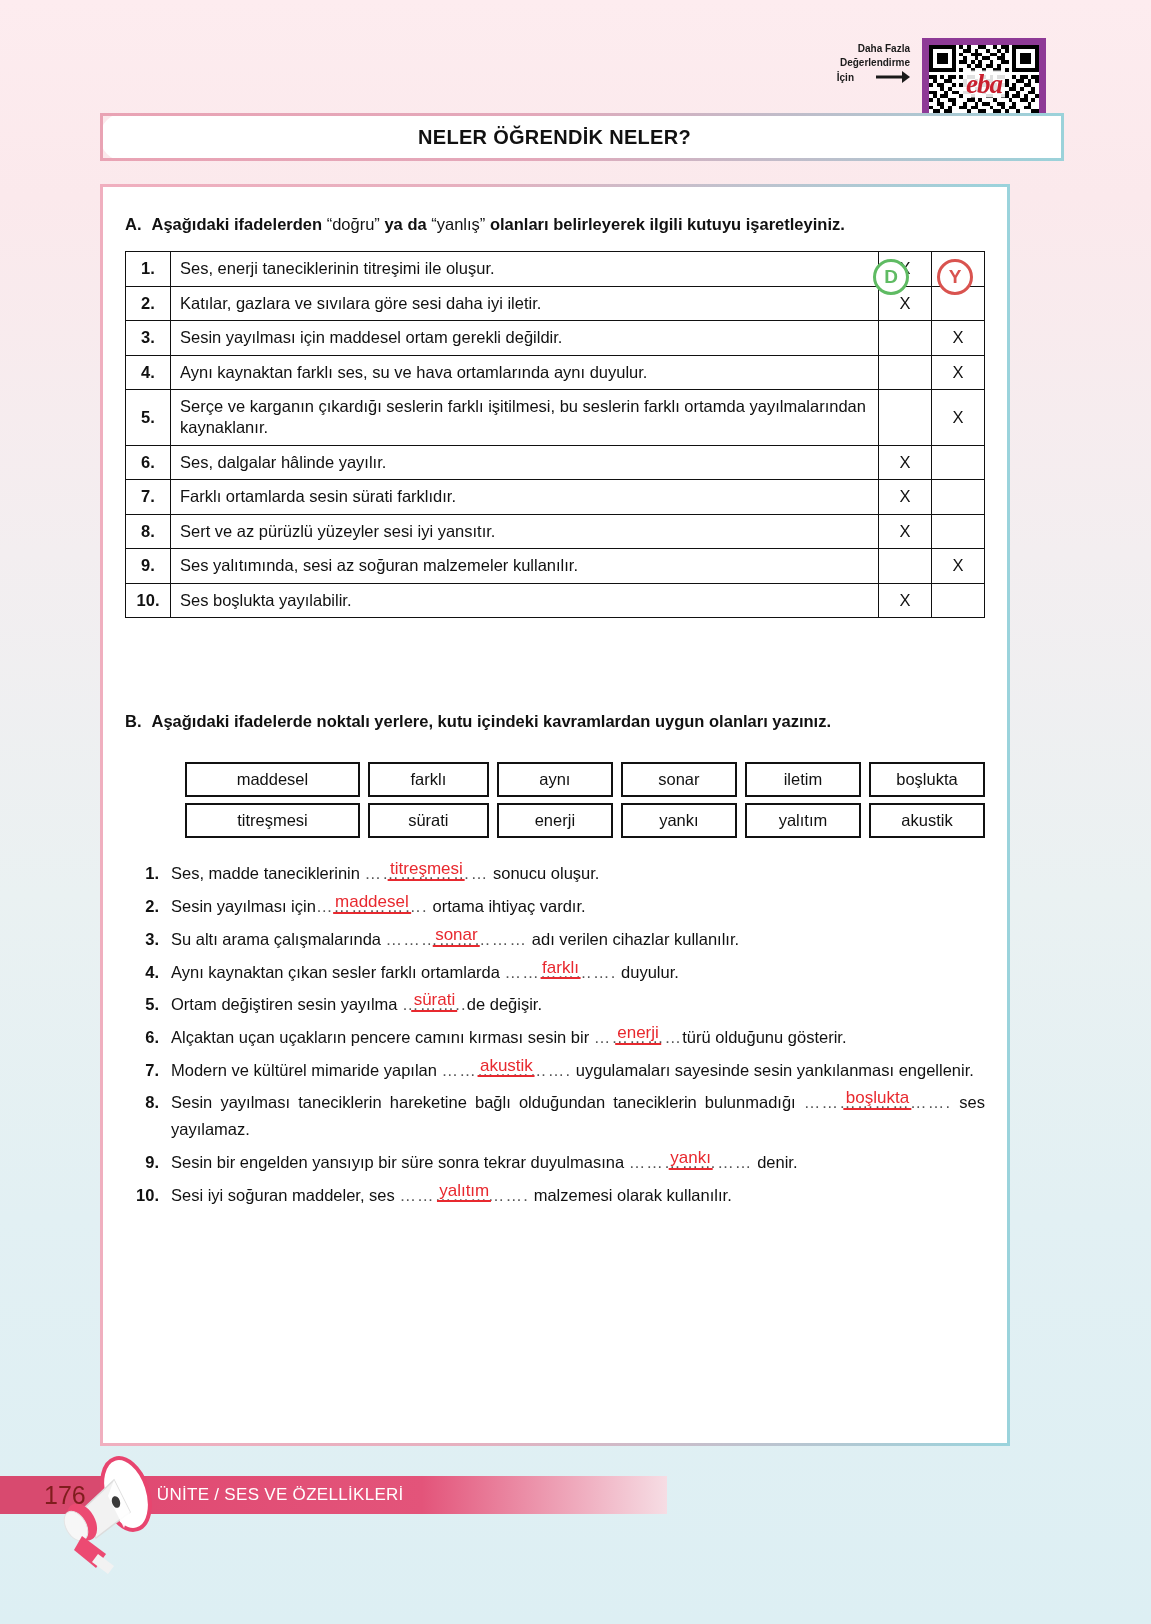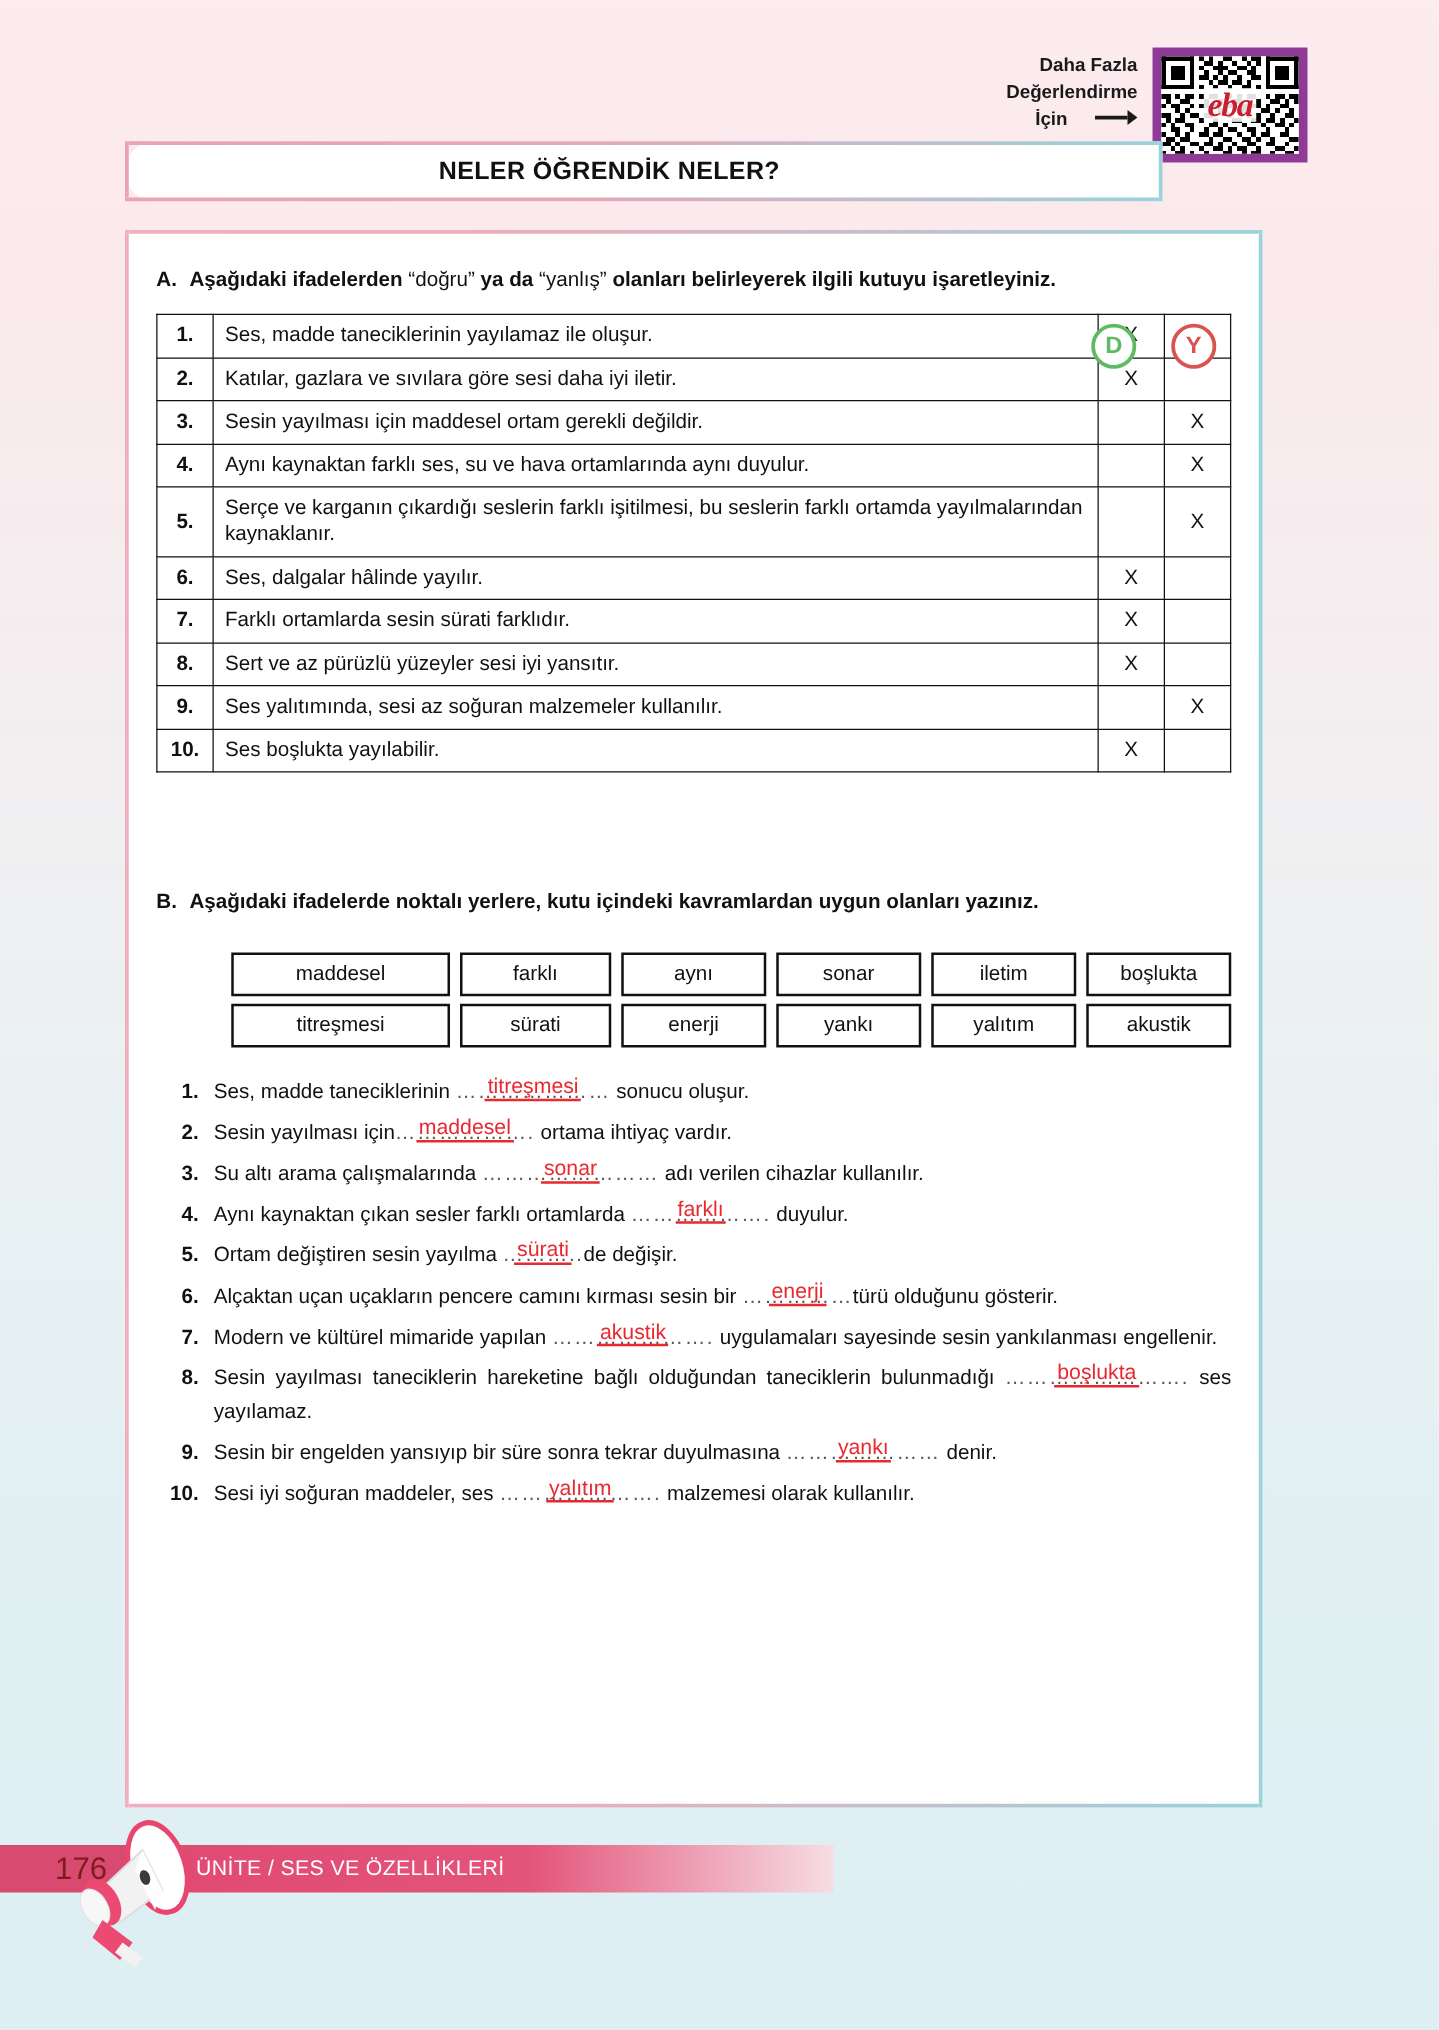--- a/index.html
+++ b/index.html
@@ -25,21 +25,21 @@
     top: 38px;
     left: 760px;
     width: 290px;
     height: 135px;
     display: flex;
     align-items: flex-start;
   }
   .qr-caption {
     width: 150px;
     text-align: right;
-    font-size: 15px;
+    font-size: 10px;
     font-weight: bold;
     line-height: 1.42;
     color: #1a1a1a;
     padding-top: 4px;
   }
   .qr-caption .line-arrow {
     display: flex;
     justify-content: flex-end;
     align-items: center;
     gap: 22px;
@@ -70,21 +70,21 @@
     padding: 0 3px;
     letter-spacing: -1px;
     line-height: 1;
   }
 
   
   .title-banner {
     position: absolute;
     left: 100px;
     top: 113px;
-    width: 830px;
+    width: 964px;
     height: 48px;
     border: 3px solid;
     border-image: linear-gradient(to right, #e9a3b4 0%, #e3a8ba 45%, #9bd2da 100%) 1;
     border-radius: 26px 0 0 26px;
     background: #ffffff;
     display: flex;
     align-items: center;
     justify-content: center;
   }
   .title-banner span {
@@ -548,21 +548,21 @@
 
     <div class="dy-row">
       <div class="circ circ-d">D</div>
       <div class="circ circ-y">Y</div>
     </div>
 
     <table class="tf">
       <tbody>
           <tr>
             <td class="num">1.</td>
-            <td class="stmt">Ses, madde taneciklerinin yayılamaz ile oluşur.</td>
+            <td class="stmt">Ses, enerji taneciklerinin titreşimi ile oluşur.</td>
             <td class="mark">X</td>
             <td class="mark"></td>
           </tr>
           <tr>
             <td class="num">2.</td>
             <td class="stmt">Katılar, gazlara ve sıvılara göre sesi daha iyi iletir.</td>
             <td class="mark">X</td>
             <td class="mark"></td>
           </tr>
           <tr>

